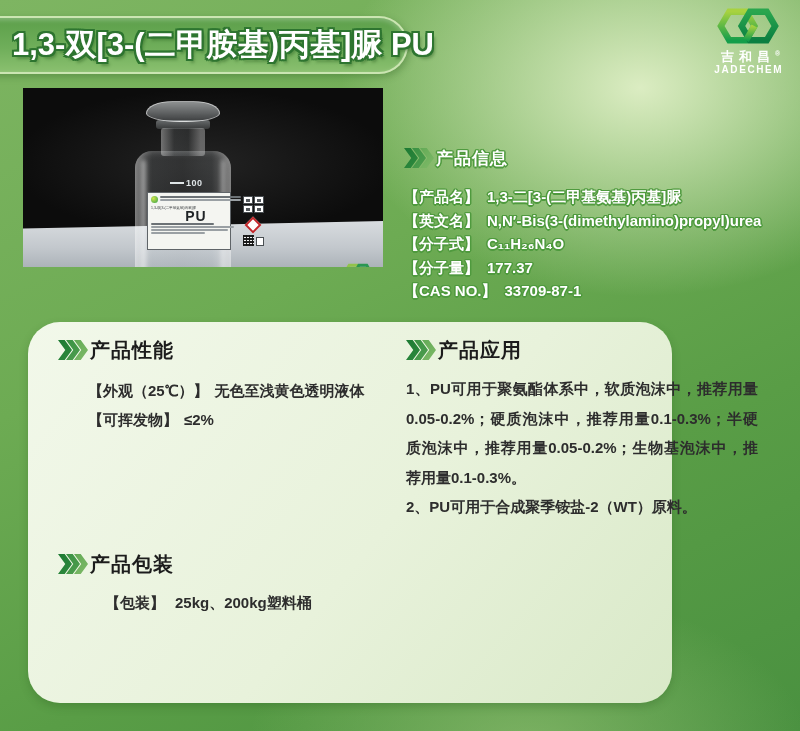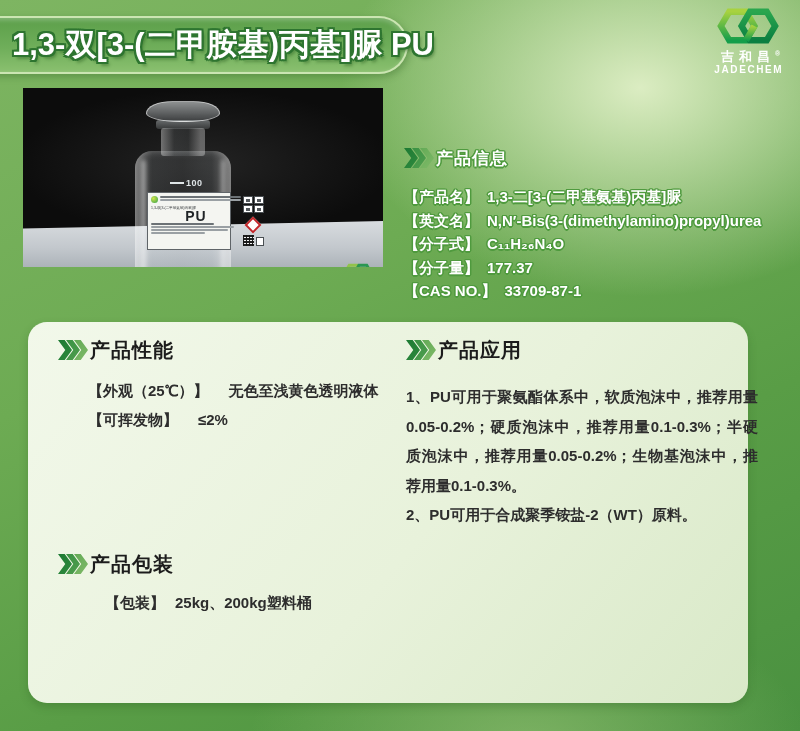--- a/index.html
+++ b/index.html
@@ -124,33 +124,33 @@
     text-shadow: -1.5px 0 #4f9a3e, 1.5px 0 #4f9a3e, 0 -1.5px #4f9a3e, 0 1.5px #4f9a3e,
                  -1px -1px #4f9a3e, 1px -1px #4f9a3e, -1px 1px #4f9a3e, 1px 1px #4f9a3e;
   }
   .info .sec-title { font-size:17px; letter-spacing:1px; }
   .info-rows { margin-top:15px; font-size:15px; line-height:23.6px; }
   .info-row { white-space:nowrap; }
   .info-row .lbl { margin-right:8px; }
 
   
   .card {
-    position:absolute; left:28px; top:322px; width:720px; height:381px; border-radius:19px;
+    position:absolute; left:28px; top:322px; width:644px; height:381px; border-radius:32px;
     background:linear-gradient(130deg, #f2f8ea 0%, #e8f2db 55%, #d9e9c8 100%);
     box-shadow: 0 4px 9px rgba(40,90,30,.28);
   }
   .card .sec-title { font-size:20px; font-weight:bold; color:#1c1c1c; letter-spacing:1px; }
   .card-text { color:#2d2d2d; font-weight:bold; font-size:15px; }
 
   .perf { position:absolute; left:30px; top:16px; width:330px; }
   .perf-rows { margin-top:14px; margin-left:30px; line-height:29px; }
-  .perf-row .lbl { margin-right:20px; }
+  .perf-row .lbl { margin-right:6px; }
 
   .app { position:absolute; left:378px; top:16px; width:356px; }
-  .app-items { margin-top:20px; width:352px; }
+  .app-items { margin-top:12px; width:352px; }
   .app-items p { text-align:justify; line-height:29.5px; }
 
   .pack { position:absolute; left:30px; top:230px; width:620px; }
   .pack-rows { margin-top:13px; margin-left:30px; line-height:28.5px; }
   .pack-row .lbl { margin-right:10px;margin-left:17px; }
 </style>
 </head>
 <body>
 
 <div id="page">

